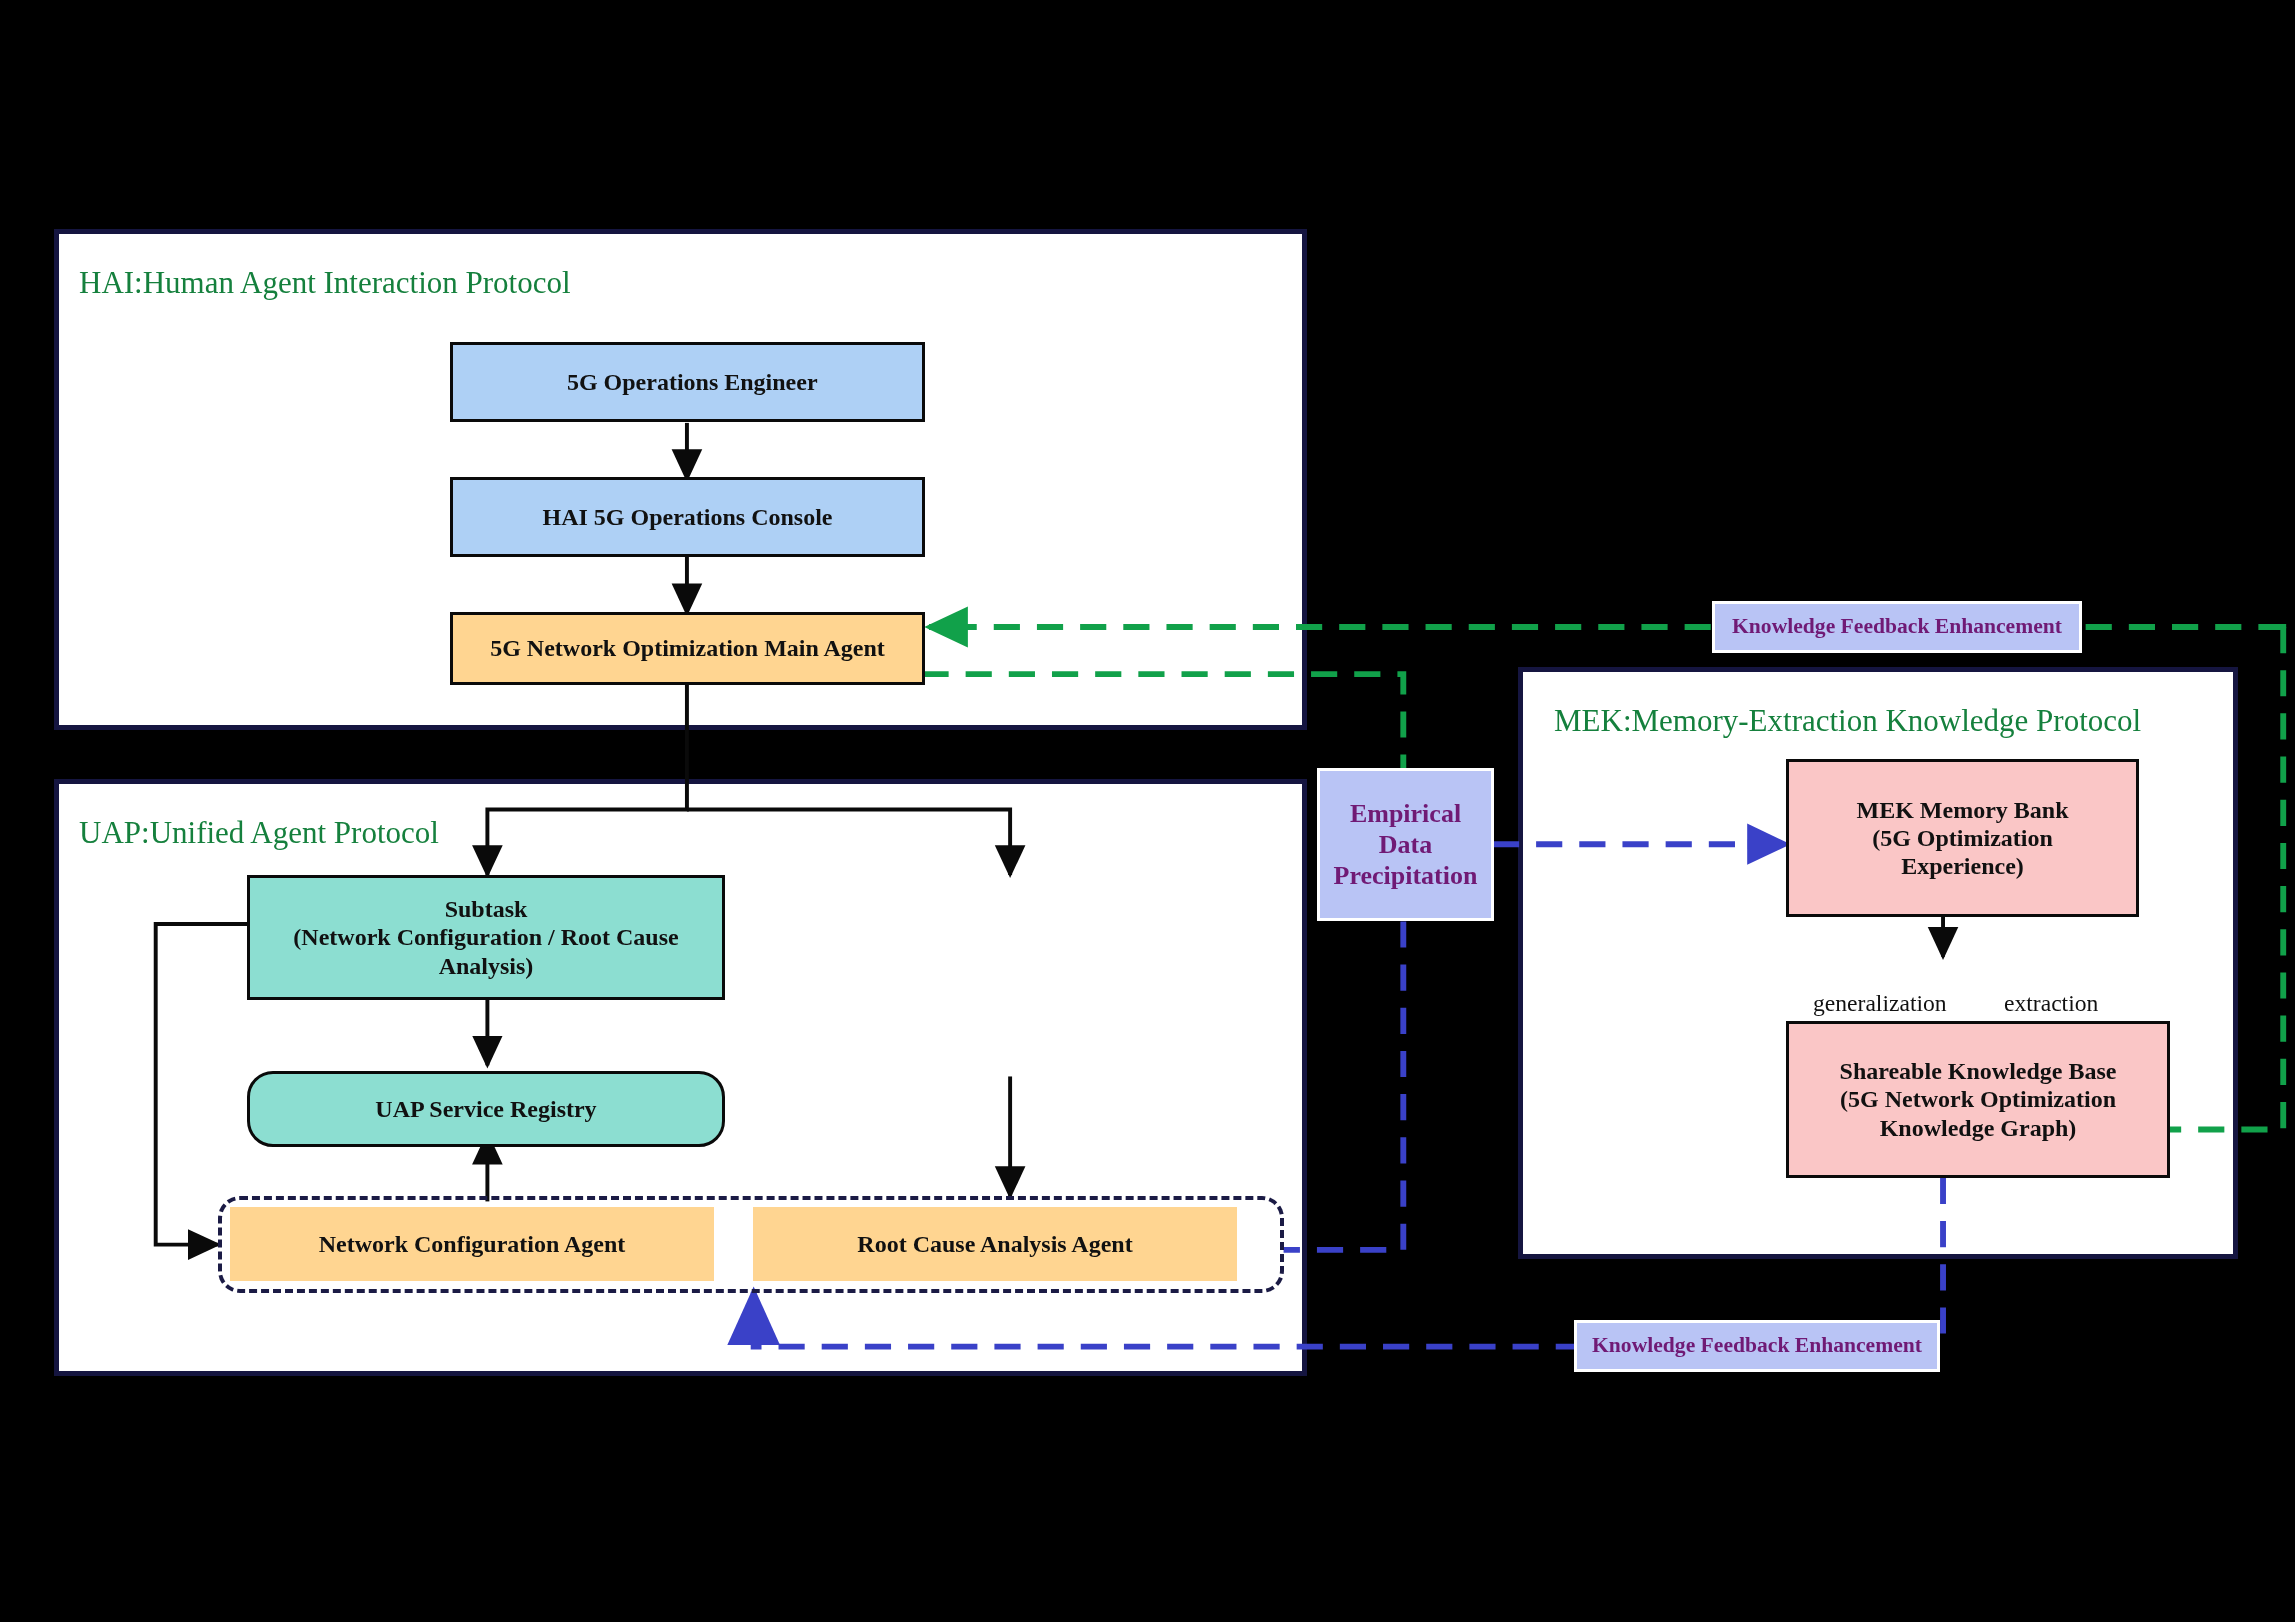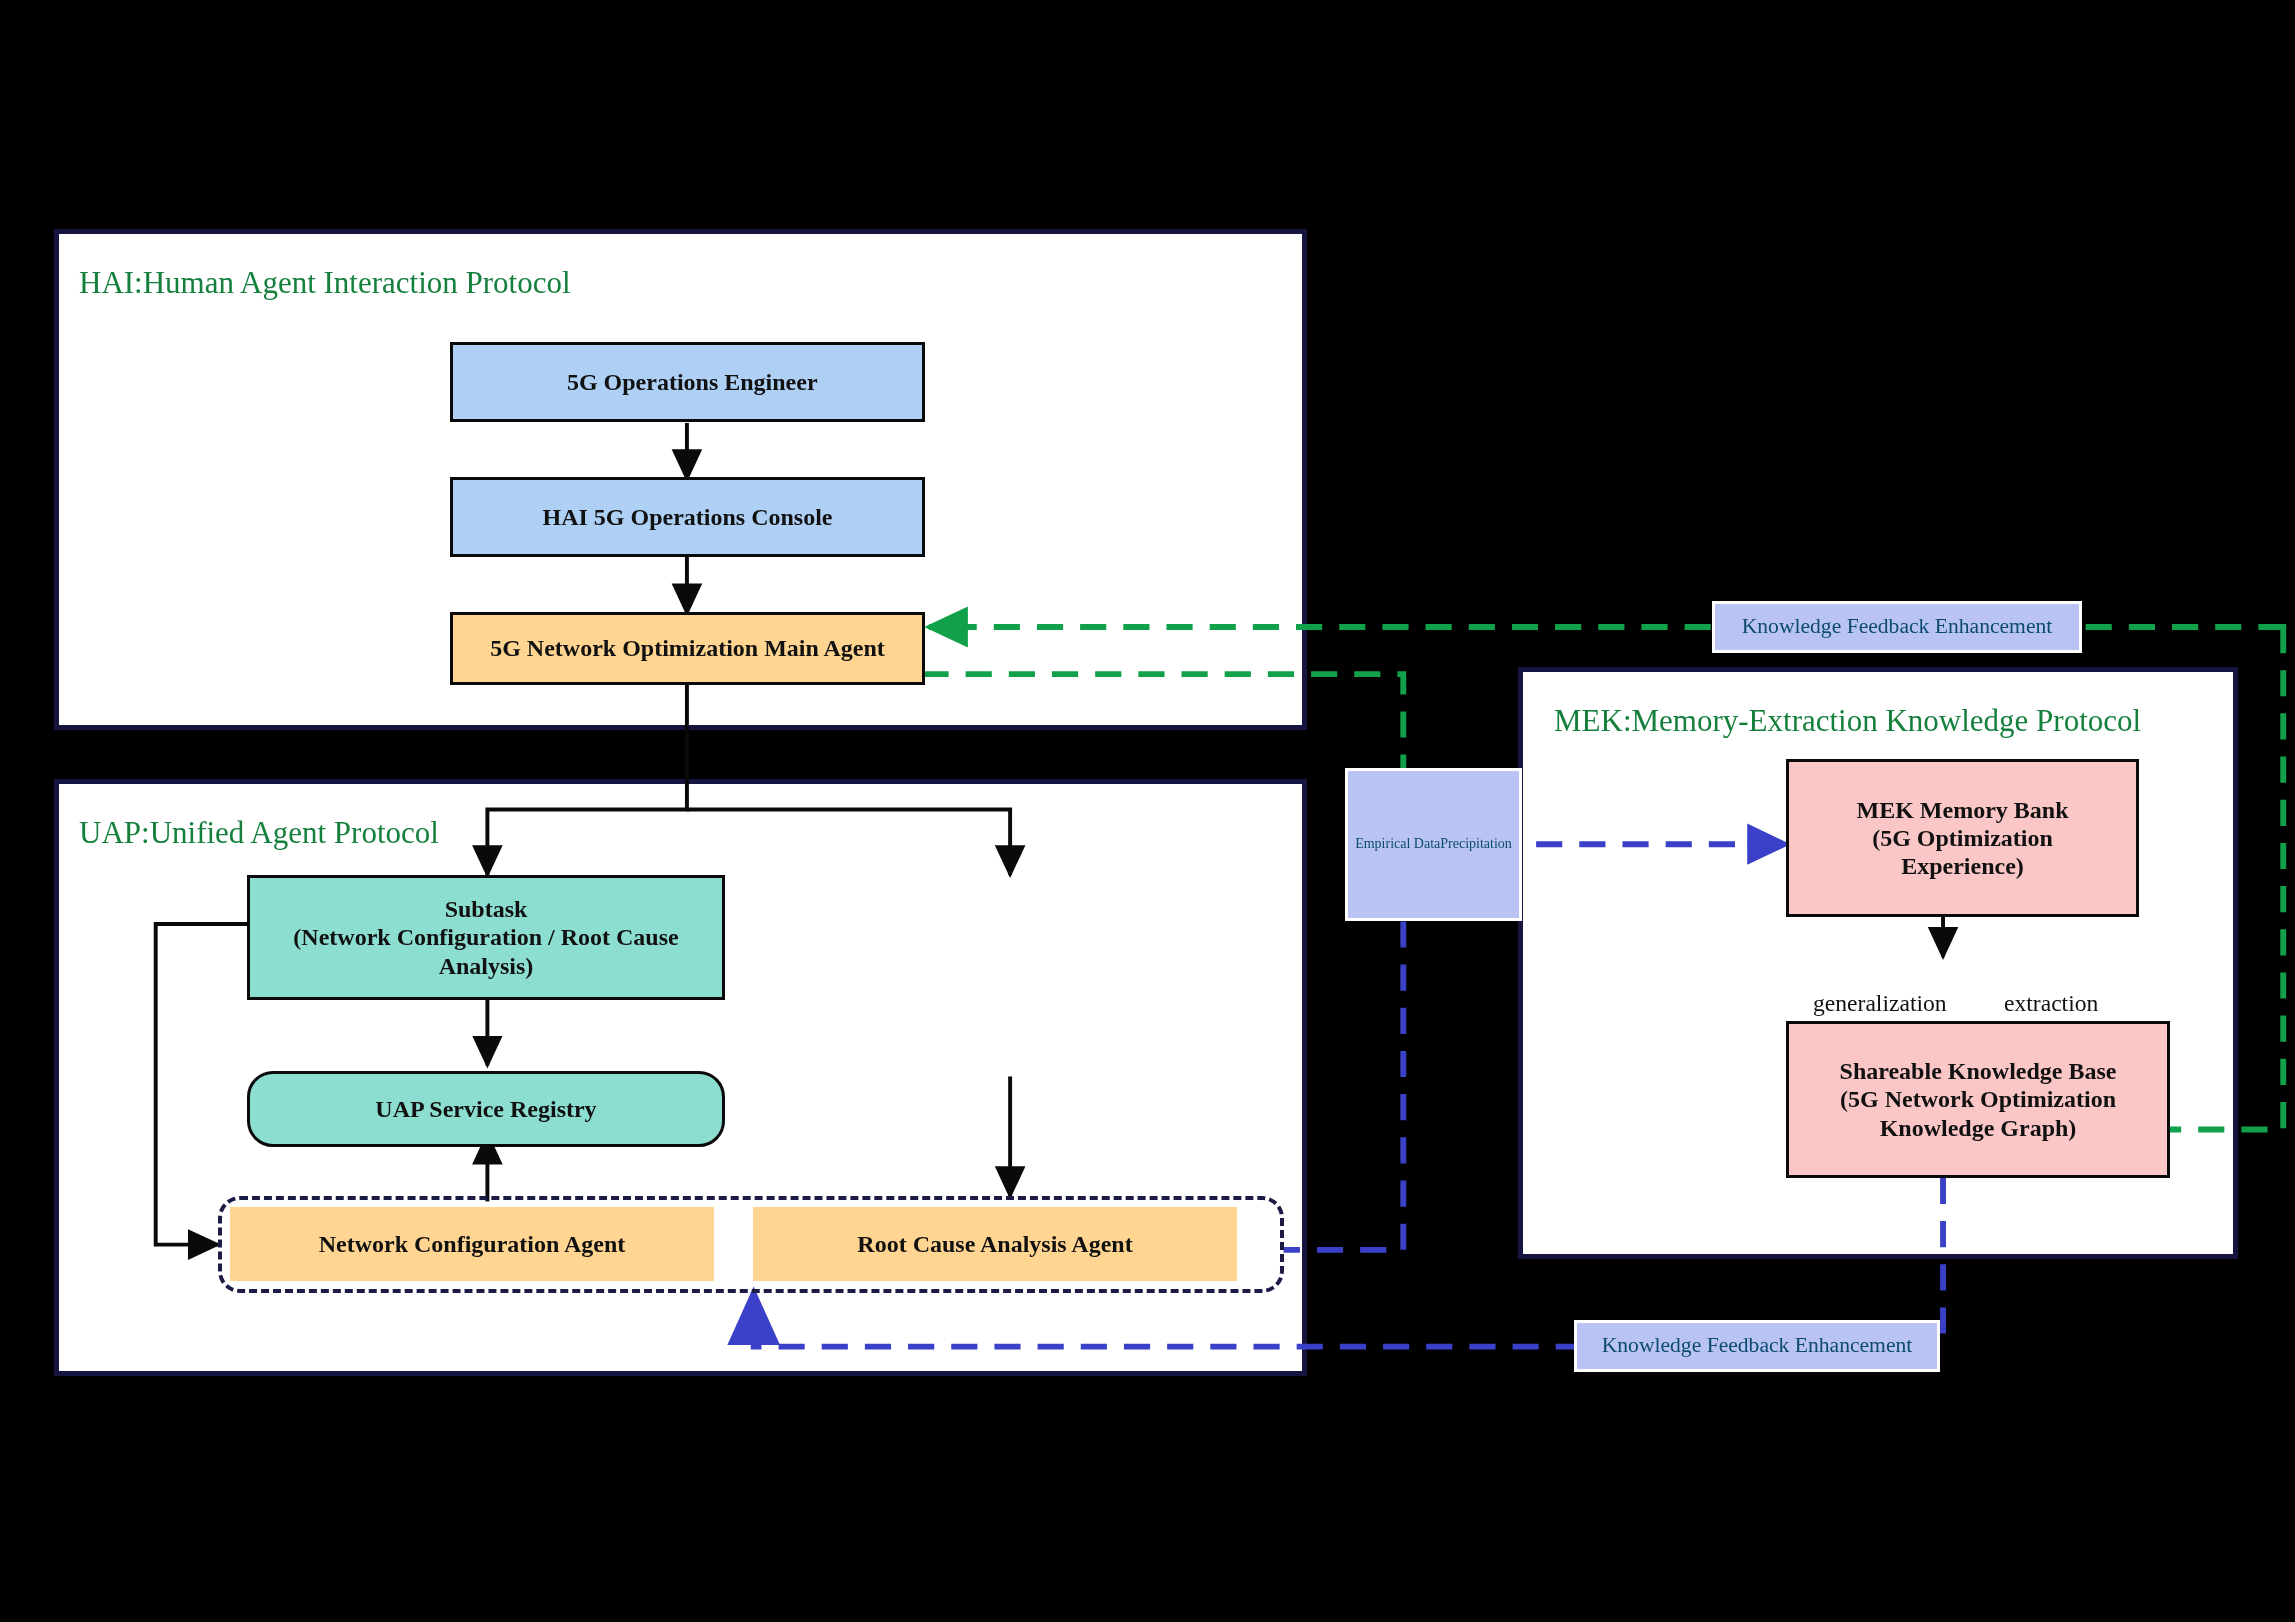--- a/index.html
+++ b/index.html
@@ -11,21 +11,21 @@
   .node{position:absolute;box-sizing:border-box;display:flex;align-items:center;
         justify-content:center;text-align:center;font-weight:bold;color:#111;
         line-height:1.18;padding:2.6px 6.5px;}
   .n-blue{background:#AED0F5;border:3.9px solid #0a0a0a;}
   .n-orange{background:#FFD591;border:3.9px solid #0a0a0a;}
   .n-teal{background:#8CDED1;border:3.9px solid #0a0a0a;}
   .n-pink{background:#FAC6C6;border:3.9px solid #0a0a0a;}
   .n-agent{background:#FFD591;border:none;}
   .lbl-box{position:absolute;background:#B9C4F5;border:3.3px solid #ffffff;
            box-sizing:border-box;display:flex;align-items:center;justify-content:center;
-           text-align:center;font-weight:normal;color:#0c4a6e;line-height:1.2;}
+           text-align:center;font-weight:bold;color:#701a75;line-height:1.2;}
   .edge-text{position:absolute;color:#111;font-weight:normal;white-space:nowrap;}
   .dash-group{position:absolute;border:4.6px dashed #1b1b45;border-radius:22px;
               box-sizing:border-box;background:transparent;}
 </style>
 </head>
 <body>
 
 <div id="stage">
 
   <div class="panel" style="left:54px;top:229px;width:1253px;height:501px;"></div>
@@ -116,21 +116,21 @@
   <div class="node n-pink" style="left:1786px;top:1021px;width:384px;height:157px;font-size:24px;flex-direction:column;">
     <span>Shareable Knowledge Base</span>
     <span>(5G Network Optimization</span>
     <span>Knowledge Graph)</span>
   </div>
 
   <div class="edge-text" style="left:1813px;top:990px;font-size:23.6px;">generalization</div>
 
   <div class="edge-text" style="left:2004px;top:990px;font-size:23.6px;">extraction</div>
 
-  <div class="lbl-box" style="left:1317px;top:768px;width:177px;height:153px;font-size:14px;flex-direction:row;margin-left:28px;">
+  <div class="lbl-box" style="left:1317px;top:768px;width:177px;height:153px;font-size:26px;flex-direction:column;">
     <span>Empirical Data</span>
     <span>Precipitation</span>
   </div>
 
   <div class="lbl-box" style="left:1712px;top:601px;width:370px;height:52px;font-size:21.6px;">Knowledge Feedback Enhancement</div>
 
   <div class="lbl-box" style="left:1574px;top:1320px;width:366px;height:52px;font-size:21.6px;">Knowledge Feedback Enhancement</div>
 
 </div>
 

